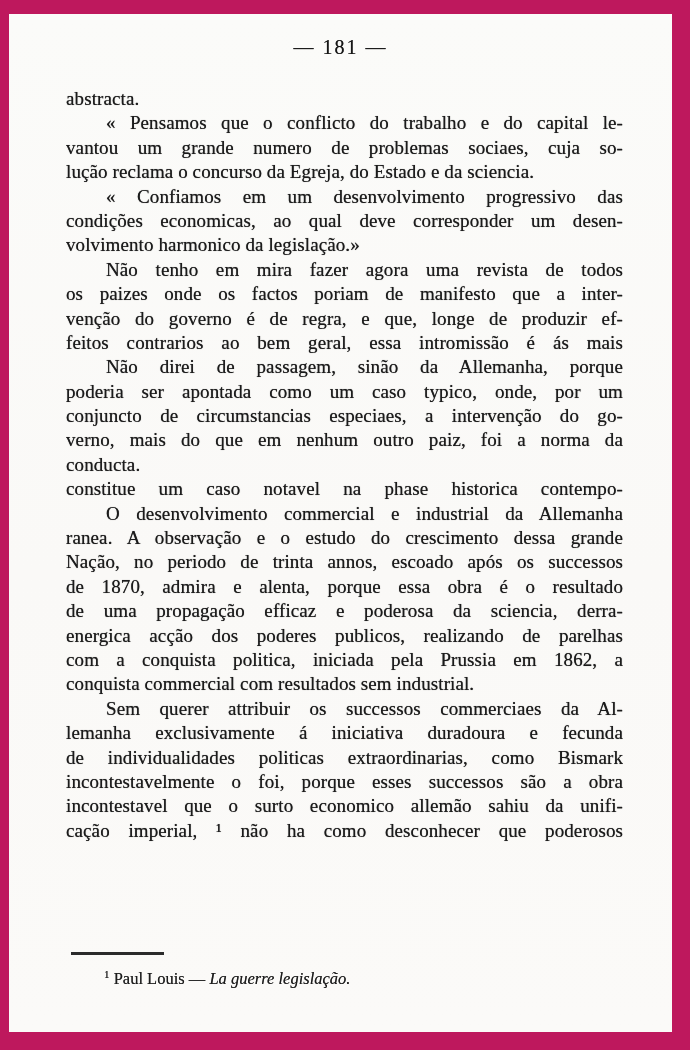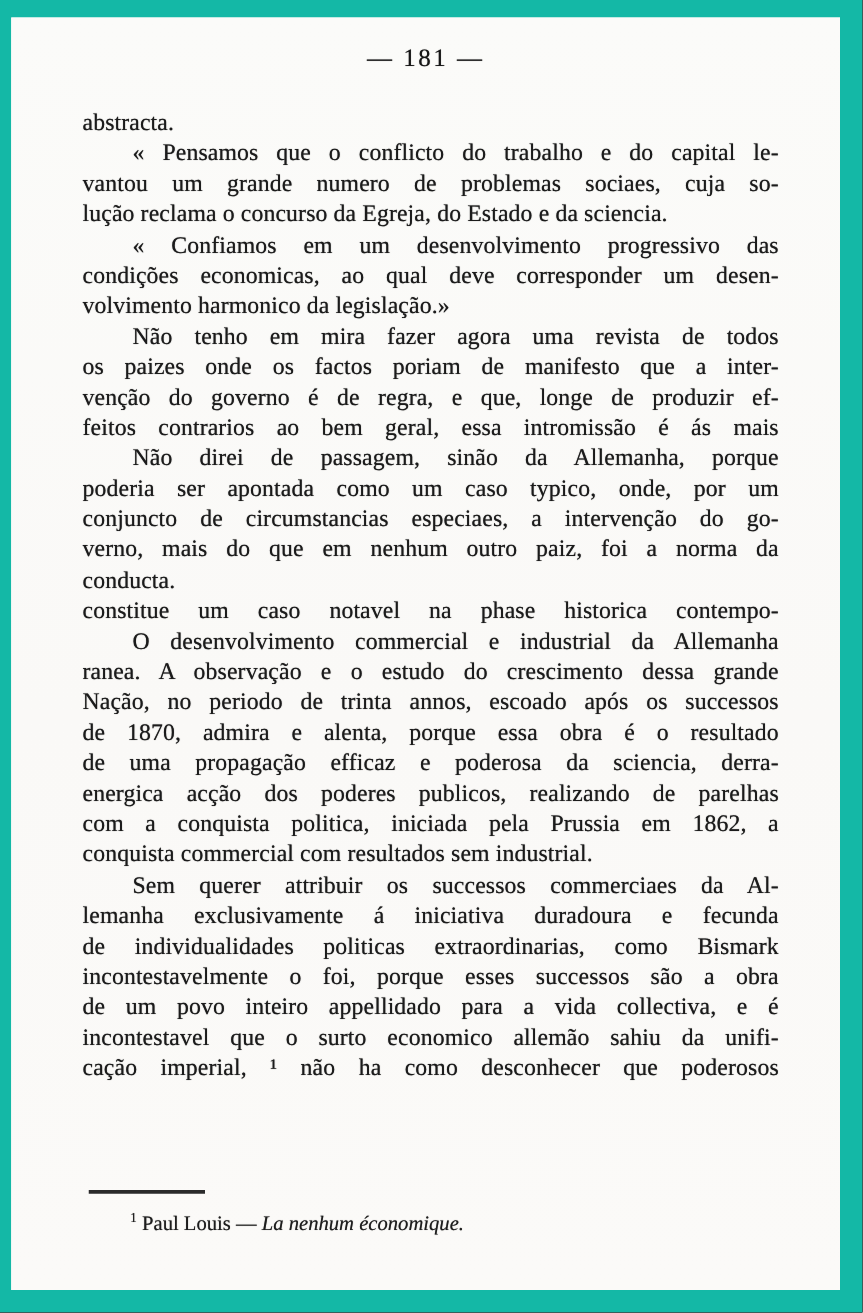--- a/index.html
+++ b/index.html
@@ -8,21 +8,21 @@
     background: #060606;
     width: 690px;
     height: 1050px;
     overflow: hidden;
     font-family: "Liberation Serif", "DejaVu Serif", serif;
   }
   .scan {
     position: relative;
     width: 690px;
     height: 1050px;
-    background: #14b8a6;
+    background: #be185d;
   }
   .page {
     position: absolute;
     left: 9px;
     top: 14px;
     width: 663px;
     height: 1018px;
     background: #fbfaf8;
     background-image: linear-gradient(180deg, #fbfbf9 0%, #faf9f7 55%, #fbfaf8 100%);
     color: #1a1a1a;
@@ -115,23 +115,22 @@
         <div class="line">Nação, no periodo de trinta annos, escoado após os successos</div>
         <div class="line">de 1870, admira e alenta, porque essa obra é o resultado</div>
         <div class="line">de uma propagação efficaz e poderosa da sciencia, derra-</div>
         <div class="line">energica acção dos poderes publicos, realizando de parelhas</div>
         <div class="line">com a conquista politica, iniciada pela Prussia em 1862, a</div>
         <div class="line end">conquista commercial com resultados sem industrial.</div>
         <div class="line indent">Sem querer attribuir os successos commerciaes da Al-</div>
         <div class="line">lemanha exclusivamente á iniciativa duradoura e fecunda</div>
         <div class="line">de individualidades politicas extraordinarias, como Bismark</div>
         <div class="line">incontestavelmente o foi, porque esses successos são a obra</div>
-        <div class="line">de um povo inteiro appellidado para a vida collectiva, e é</div>
         <div class="line">incontestavel que o surto economico allemão sahiu da unifi-</div>
         <div class="line">cação imperial, ¹ não ha como desconhecer que poderosos</div>
       </div>
 
     <div class="footnote-rule"></div>
 
-    <div class="footnote"><sup>1</sup><span> Paul Louis — </span><span class="title">La nenhum économique.</span></div>
+    <div class="footnote"><sup>1</sup><span> Paul Louis — </span><span class="title">La guerre legislação.</span></div>
 
   </div>
 </div>
 
 </body></html>

